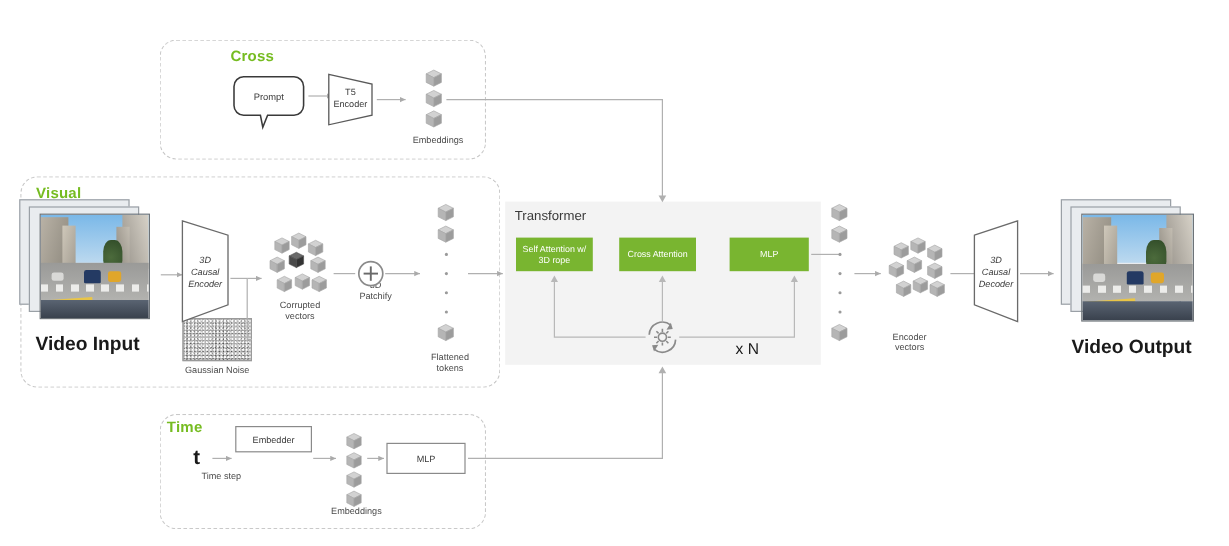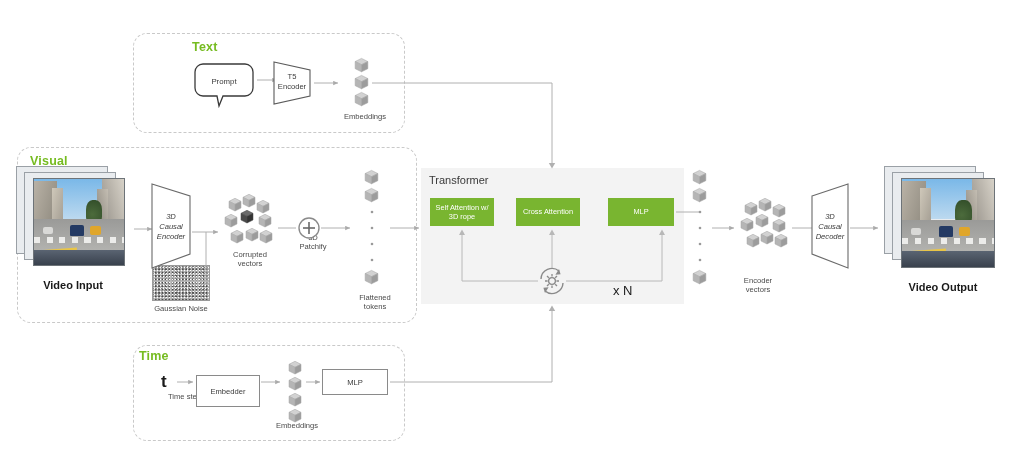--- a/index.html
+++ b/index.html
@@ -21,21 +21,21 @@
   .whitebox{position:absolute;background:#ffffff;border:1.1px solid #8a8a8a;
             display:flex;align-items:center;justify-content:center;text-align:center;
             font-size:7.6px;color:#3a3a3a;box-sizing:border-box;}
 
   
   .panel{position:absolute;background:#f3f3f3;box-sizing:border-box;}
   .panel-title{position:absolute;font-size:11px;color:#3a3a3a;}
 
   
   .cap{position:absolute;font-size:7.6px;color:#4a4a4a;text-align:center;line-height:1.25;}
-  .cap-bold{position:absolute;font-size:11px;color:#1a1a1a;font-weight:bold;text-align:center;}
+  .cap-bold{position:absolute;font-size:16px;color:#1a1a1a;font-weight:bold;text-align:center;}
 
   
   .vstack{position:absolute;}
   .vframe{position:absolute;box-sizing:border-box;border:1px solid #9aa0a6;background:#e9ecef;}
   .vimg{position:absolute;box-sizing:border-box;border:1px solid #6d7378;overflow:hidden;}
   .sky{position:absolute;left:0;top:0;width:100%;height:46%;
        background:linear-gradient(#7ab8e8,#bcd9ef);}
   .bldL{position:absolute;left:0;top:2%;width:26%;height:50%;
         background:linear-gradient(105deg,#b9b2a6,#8e897e);}
   .bldL2{position:absolute;left:20%;top:10%;width:12%;height:42%;
@@ -71,21 +71,21 @@
       radial-gradient(#6e6e6e 0.5px, transparent 0.6px);
     background-size:3px 3px, 3.4px 3.4px, 2.2px 2.6px, 2.7px 2.1px;
     background-position:0 0, 1px 1.5px, 0.6px 2px, 1.7px 0.4px;}
   svg{overflow:visible;}
   text{font-family:"Liberation Sans","DejaVu Sans",sans-serif;}
 </style>
 </head>
 <body>
 
 <div class="group" style="left:133px;top:33px;width:272px;height:100px;"></div>
-<div class="group-title" style="left:192px;top:40px;">Text</div>
+<div class="group-title" style="left:192px;top:40px;">Cross</div>
 
 <div class="group" style="left:17px;top:147px;width:400px;height:176px;"></div>
 <div class="group-title" style="left:30px;top:154px;">Visual</div>
 
 <div class="group" style="left:133px;top:345px;width:272px;height:96px;"></div>
 <div class="group-title" style="left:139px;top:349px;">Time</div>
 
 <div class="panel" style="left:421px;top:168px;width:263px;height:136px;"></div>
 <div class="panel-title" style="left:429px;top:174px;">Transformer</div>
 
@@ -141,21 +141,21 @@
 </div>
 
 <div class="cap" style="left:340px;top:293px;width:70px;">
   <span>Flattened</span><br>
   <span>tokens</span>
 </div>
 
 <div class="lbl" style="left:161px;top:372px;font-size:17px;font-weight:bold;color:#1a1a1a;">t</div>
 <div class="cap" style="left:139px;top:392px;width:62px;text-align:right;">Time step</div>
 
-<div class="whitebox" style="left:196px;top:375px;width:64px;height:32px;">
+<div class="whitebox" style="left:196px;top:355px;width:64px;height:22px;">
   <span>Embedder</span>
 </div>
 <div class="cap" style="left:261px;top:421px;width:72px;">Embeddings</div>
 <div class="whitebox" style="left:322px;top:369px;width:66px;height:26px;">
   <span>MLP</span>
 </div>
 
 <div class="cap" style="left:720px;top:276px;width:76px;">
   <span>Encoder</span><br>
   <span>vectors</span>

